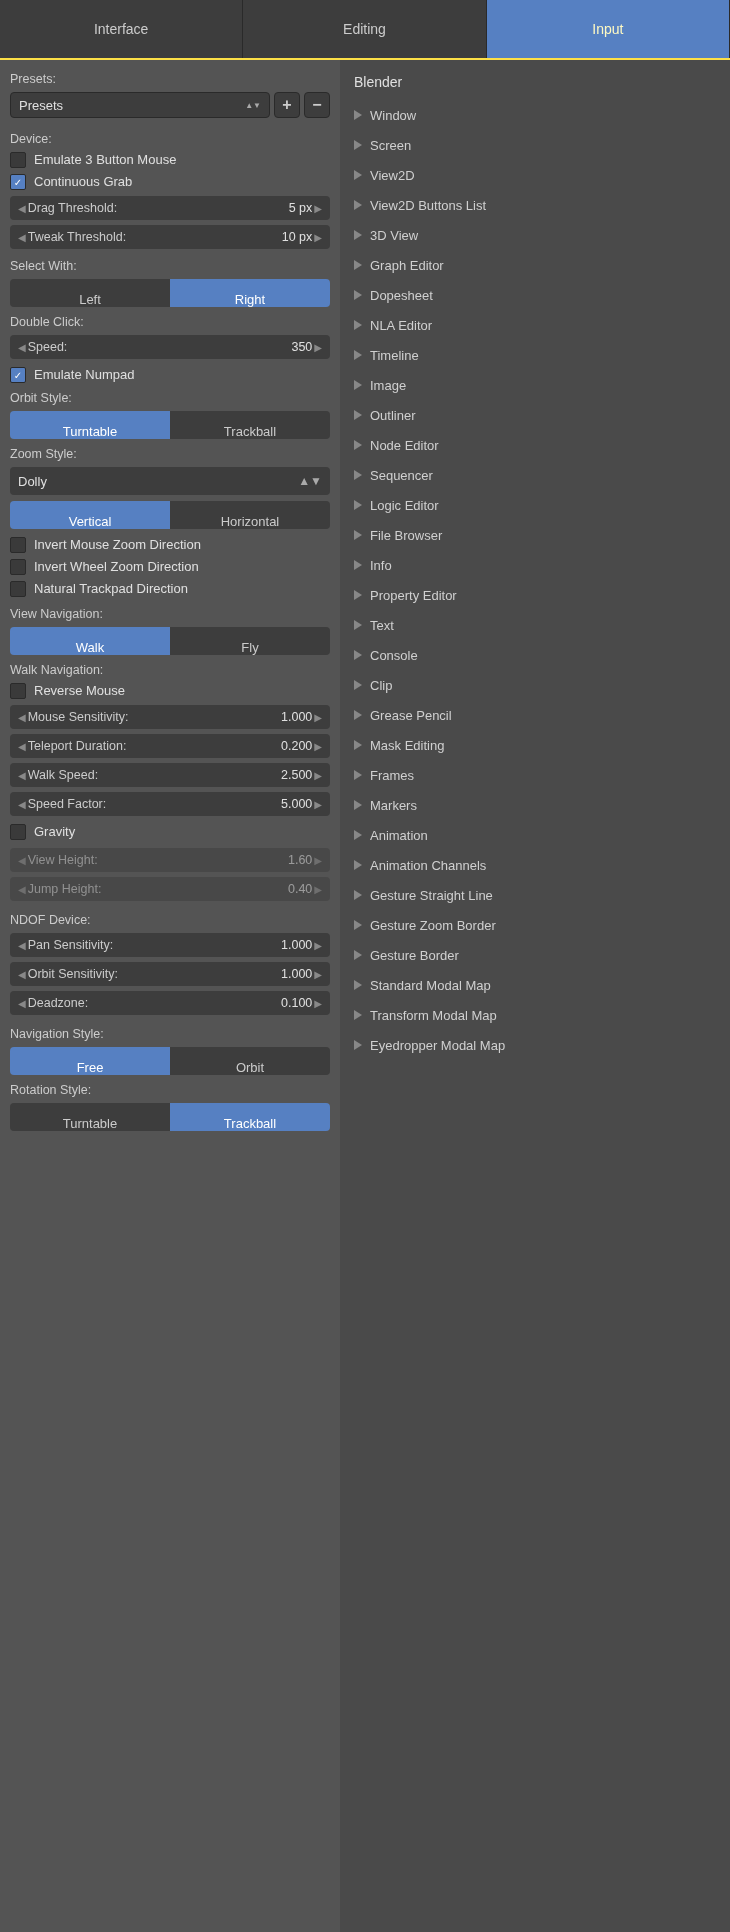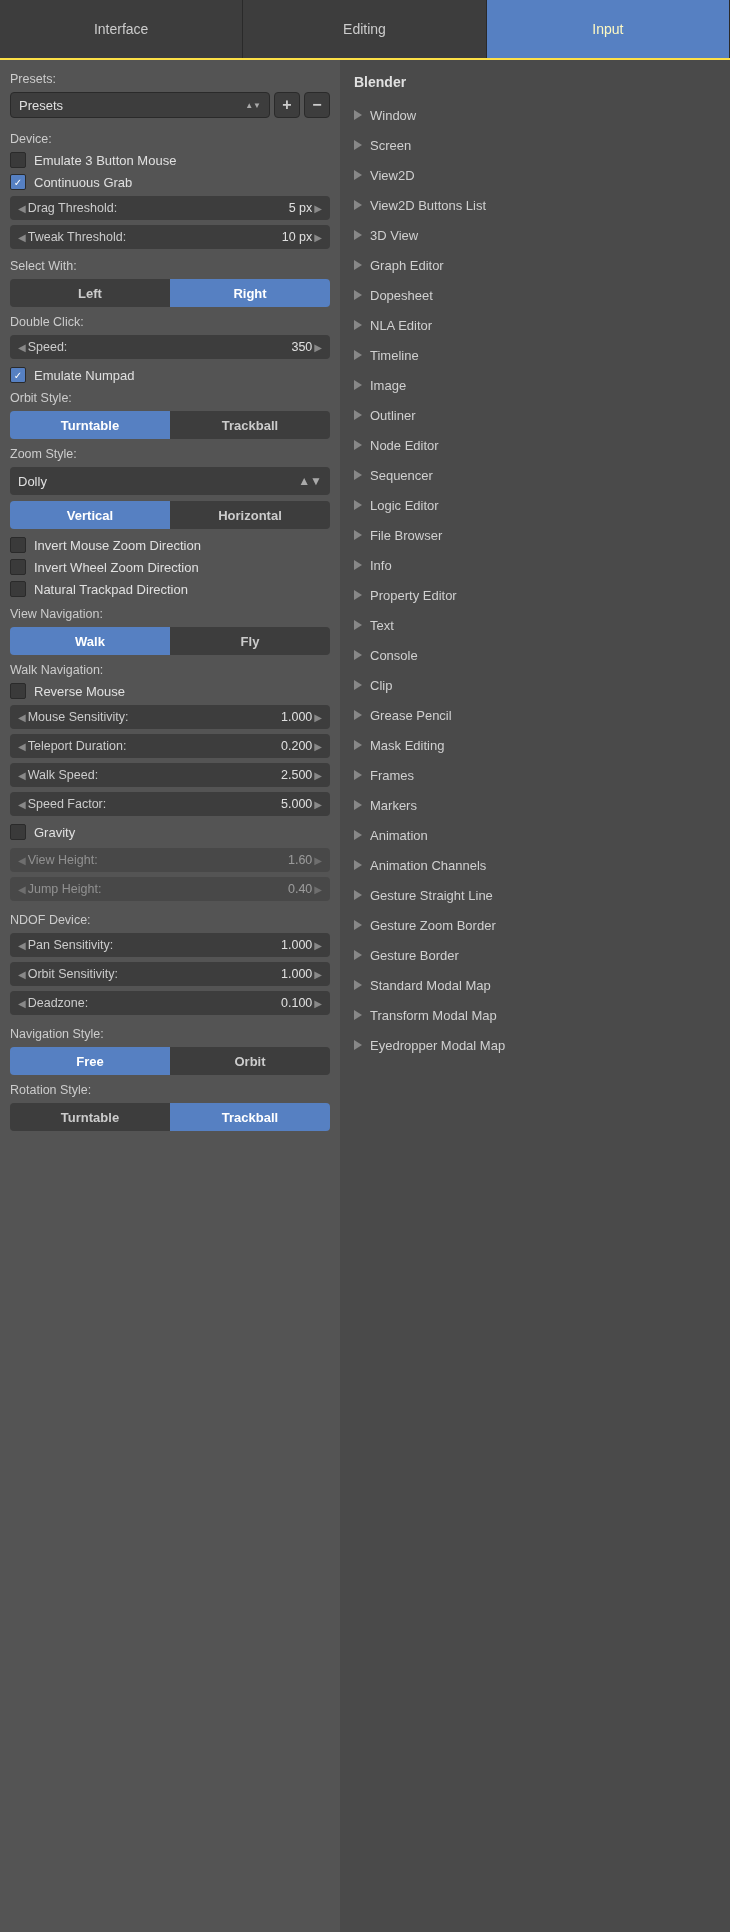--- a/index.html
+++ b/index.html
@@ -108,21 +108,20 @@
       justify-content: center;
       cursor: pointer;
       color: #ccc;
       font-size: 16px;
       font-weight: bold;
     }
 
     
     .checkbox-row {
       display: flex;
-      align-items: center;
       gap: 8px;
       margin-bottom: 6px;
     }
     .checkbox {
       width: 16px;
       height: 16px;
       background: #3a3a3a;
       border: 1px solid #2a2a2a;
       border-radius: 2px;
       display: flex;
@@ -171,28 +170,27 @@
     .btn-group {
       display: flex;
       height: 28px;
       border-radius: 4px;
       overflow: hidden;
       margin-bottom: 8px;
     }
     .btn-group .btn {
       flex: 1;
       display: flex;
-      align-items: center;
+      align-items: flex-end;
       justify-content: center;
       background: #3d3d3d;
       color: #ccc;
       cursor: pointer;
       font-size: 13px;
       border: none;
-      font-weight: bold;
     }
     .btn-group .btn.active {
       background: #5680c2;
       color: #fff;
     }
 
     
     .dropdown-row {
       display: flex;
       align-items: center;
@@ -214,21 +212,21 @@
     }
 
     .subsection {
       margin-bottom: 10px;
     }
 
     
     .right-header {
       padding: 6px 14px 10px 14px;
       font-size: 14px;
-      font-weight: bold;
+      font-weight: normal;
       color: #e0e0e0;
       background: #4a4a4a;
     }
     .right-item {
       display: flex;
       align-items: center;
       height: 30px;
       padding: 0 14px;
       cursor: pointer;
       gap: 8px;

